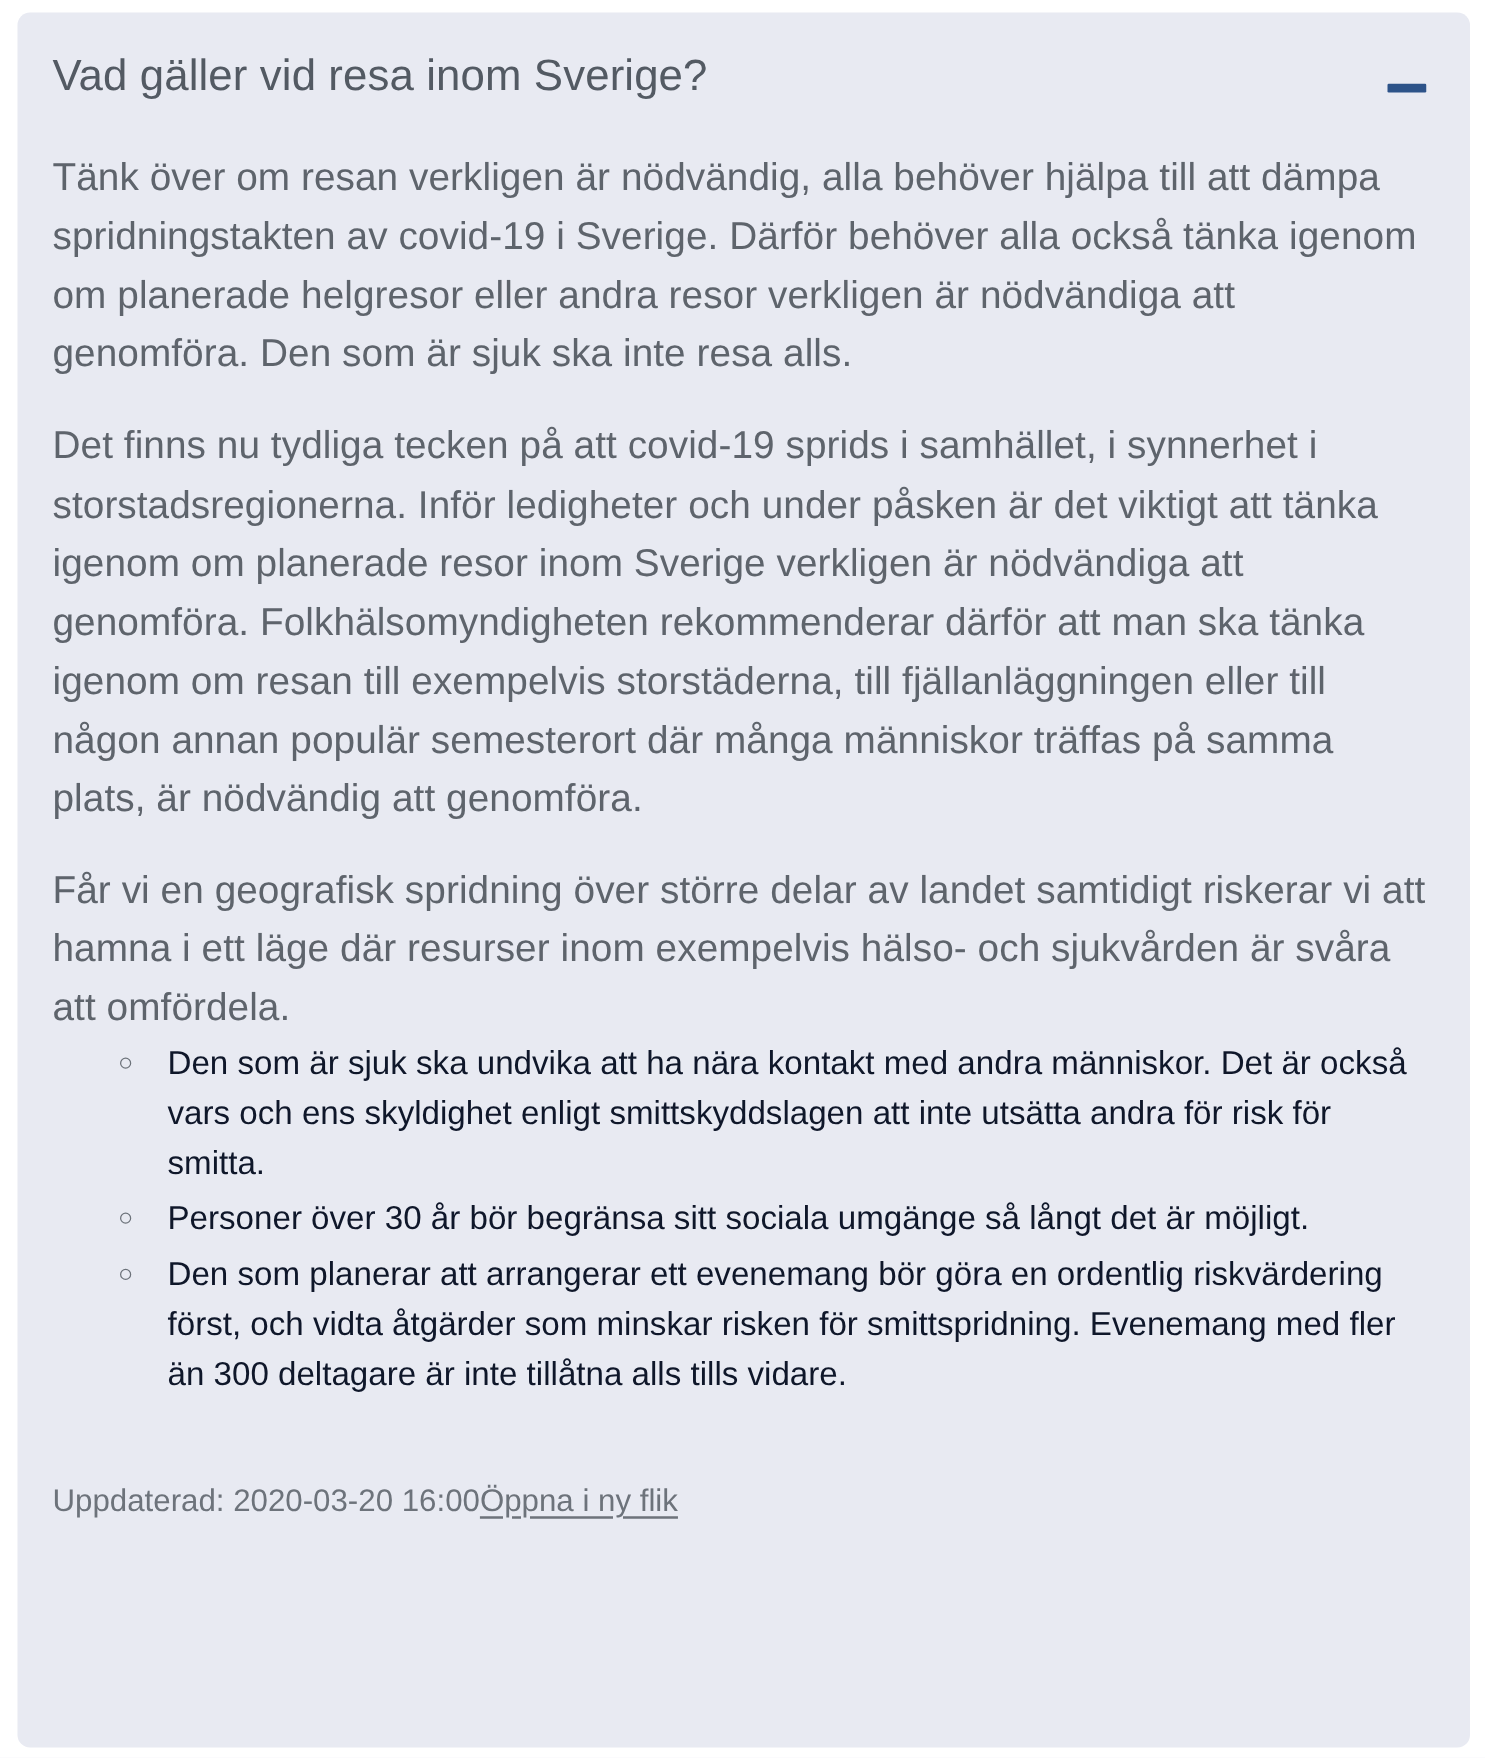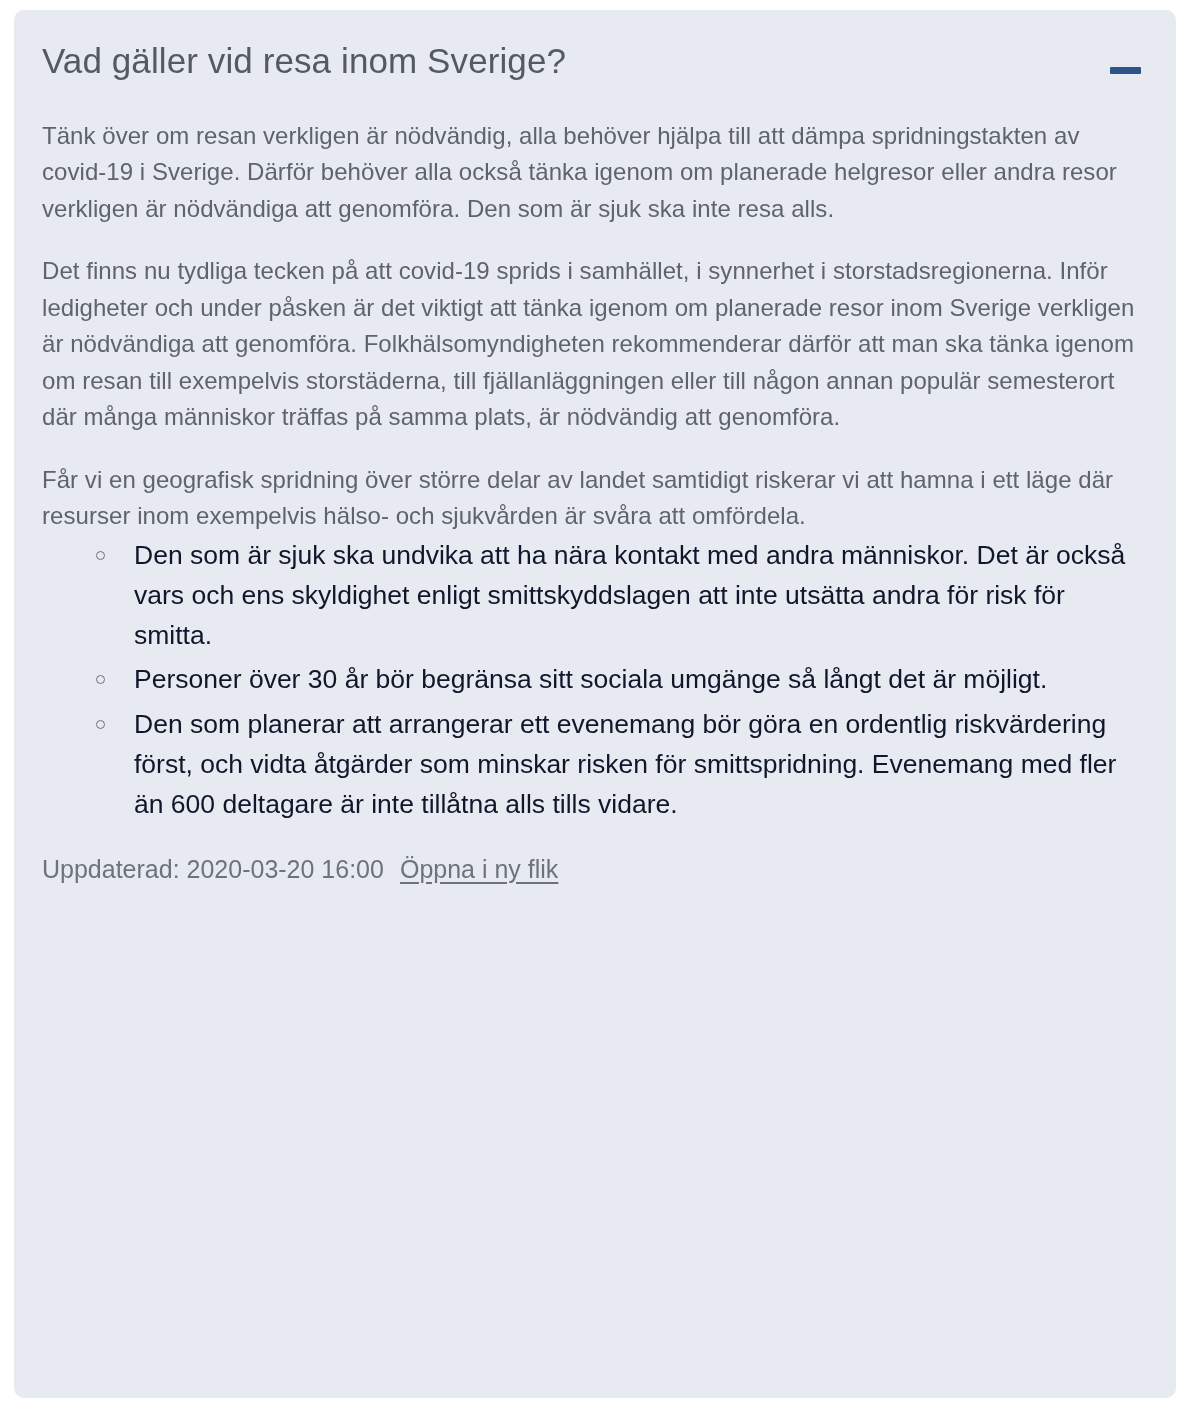--- a/index.html
+++ b/index.html
@@ -68,21 +68,21 @@
   .collapse-btn .minus-bar {
     display: block;
     width: 31px;
     height: 7px;
     background: #2d5389;
     border-radius: 1px;
   }
 
   .body-text {
     color: #5e646c;
-    font-size: 24px;
+    font-size: 31px;
     line-height: 1.52;
     margin: 0 0 26px 0;
     letter-spacing: 0.05px;
   }
   .body-text:last-of-type { margin-bottom: 0; }
 
   .intro-line {
     color: #5e646c;
     font-size: 26.5px;
     line-height: 1.52;
@@ -114,28 +114,28 @@
     box-sizing: border-box;
   }
 
   .footer {
     margin-top: 24px;
     font-size: 25px;
     line-height: 1.3;
     color: #6d737b;
     display: flex;
     align-items: baseline;
-    gap: 16px;
   }
   .footer .updated-text { white-space: pre; }
   .footer .open-link {
     color: #6d737b;
     text-decoration: underline;
     text-underline-offset: 4px;
     cursor: pointer;
+    margin-top: 38px;
   }
 </style>
 </head>
 <body>
 
 <div class="page">
 
   <section class="card">
 
     <div class="card-header">
@@ -149,21 +149,21 @@
     <p class="body-text">Tänk över om resan verkligen är nödvändig, alla behöver hjälpa till att dämpa spridningstakten av covid-19 i Sverige. Därför behöver alla också tänka igenom om planerade helgresor eller andra resor verkligen är nödvändiga att genomföra. Den som är sjuk ska inte resa alls.</p>
 
     <p class="body-text">Det finns nu tydliga tecken på att covid-19 sprids i samhället, i synnerhet i storstadsregionerna. Inför ledigheter och under påsken är det viktigt att tänka igenom om planerade resor inom Sverige verkligen är nödvändiga att genomföra. Folkhälsomyndigheten rekommenderar därför att man ska tänka igenom om resan till exempelvis storstäderna, till fjällanläggningen eller till någon annan populär semesterort där många människor träffas på samma plats, är nödvändig att genomföra.</p>
 
     <p class="body-text">Får vi en geografisk spridning över större delar av landet samtidigt riskerar vi att hamna i ett läge där resurser inom exempelvis hälso- och sjukvården är svåra att omfördela.</p>
 
 
     <ul class="reco-list">
       <li>Den som är sjuk ska undvika att ha nära kontakt med andra människor. Det är också vars och ens skyldighet enligt smittskyddslagen att inte utsätta andra för risk för smitta.</li>
       <li>Personer över 30 år bör begränsa sitt sociala umgänge så långt det är möjligt.</li>
-      <li>Den som planerar att arrangerar ett evenemang bör göra en ordentlig riskvärdering först, och vidta åtgärder som minskar risken för smittspridning. Evenemang med fler än 600 deltagare är inte tillåtna alls tills vidare.</li>
+      <li>Den som planerar att arrangerar ett evenemang bör göra en ordentlig riskvärdering först, och vidta åtgärder som minskar risken för smittspridning. Evenemang med fler än 300 deltagare är inte tillåtna alls tills vidare.</li>
     </ul>
 
     <div class="footer">
       <span class="updated-text">Uppdaterad: 2020-03-20 16:00</span>
       <a class="open-link" href="#">Öppna i ny flik</a>
     </div>
 
   </section>
 </div>
 

